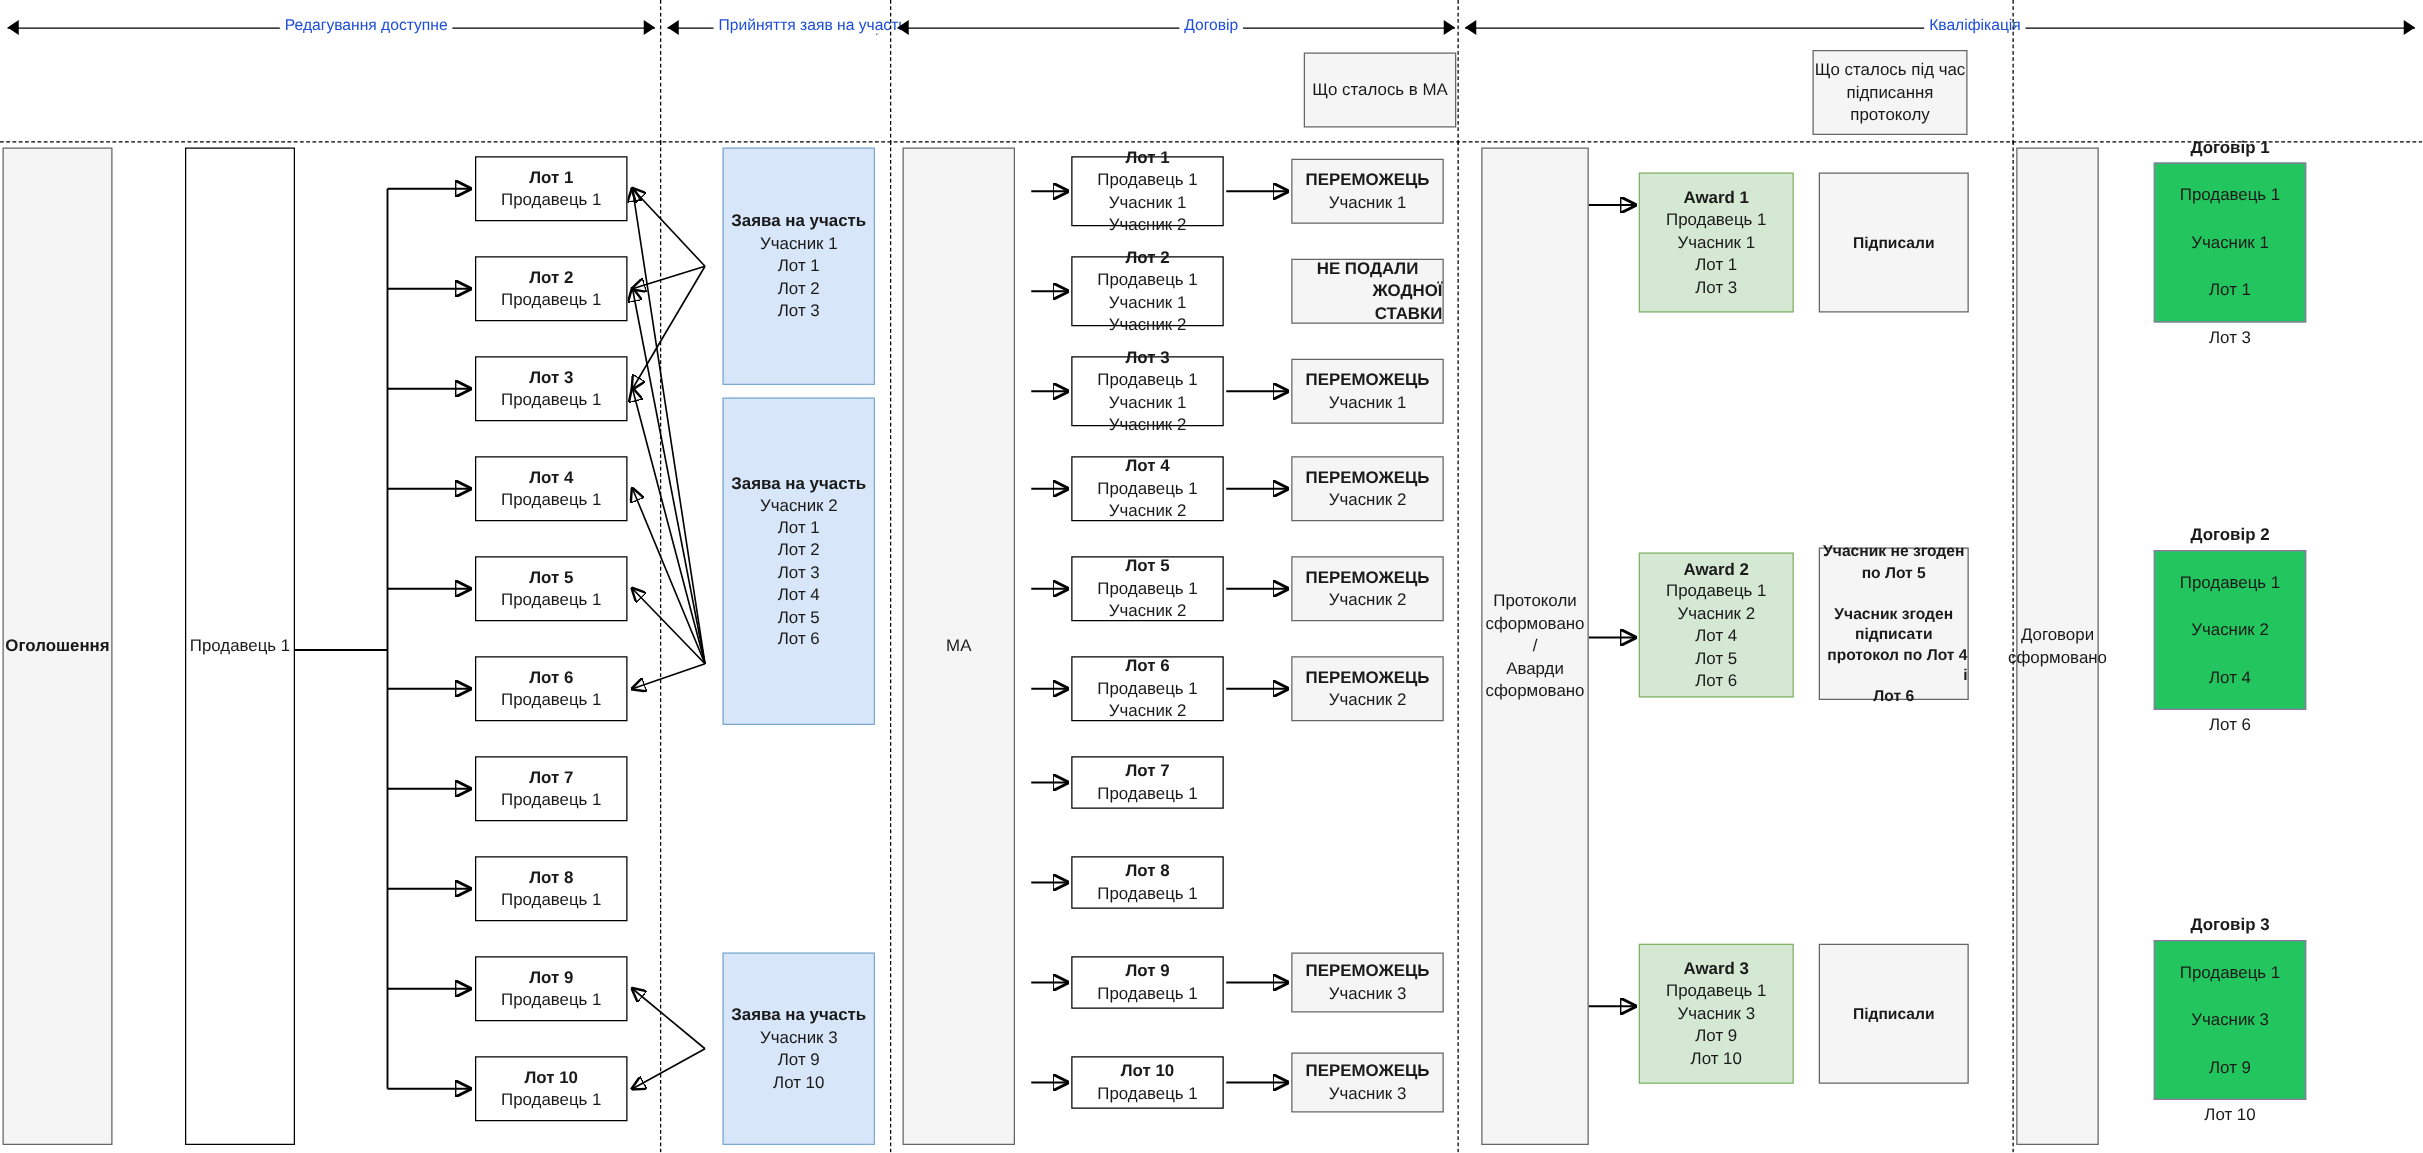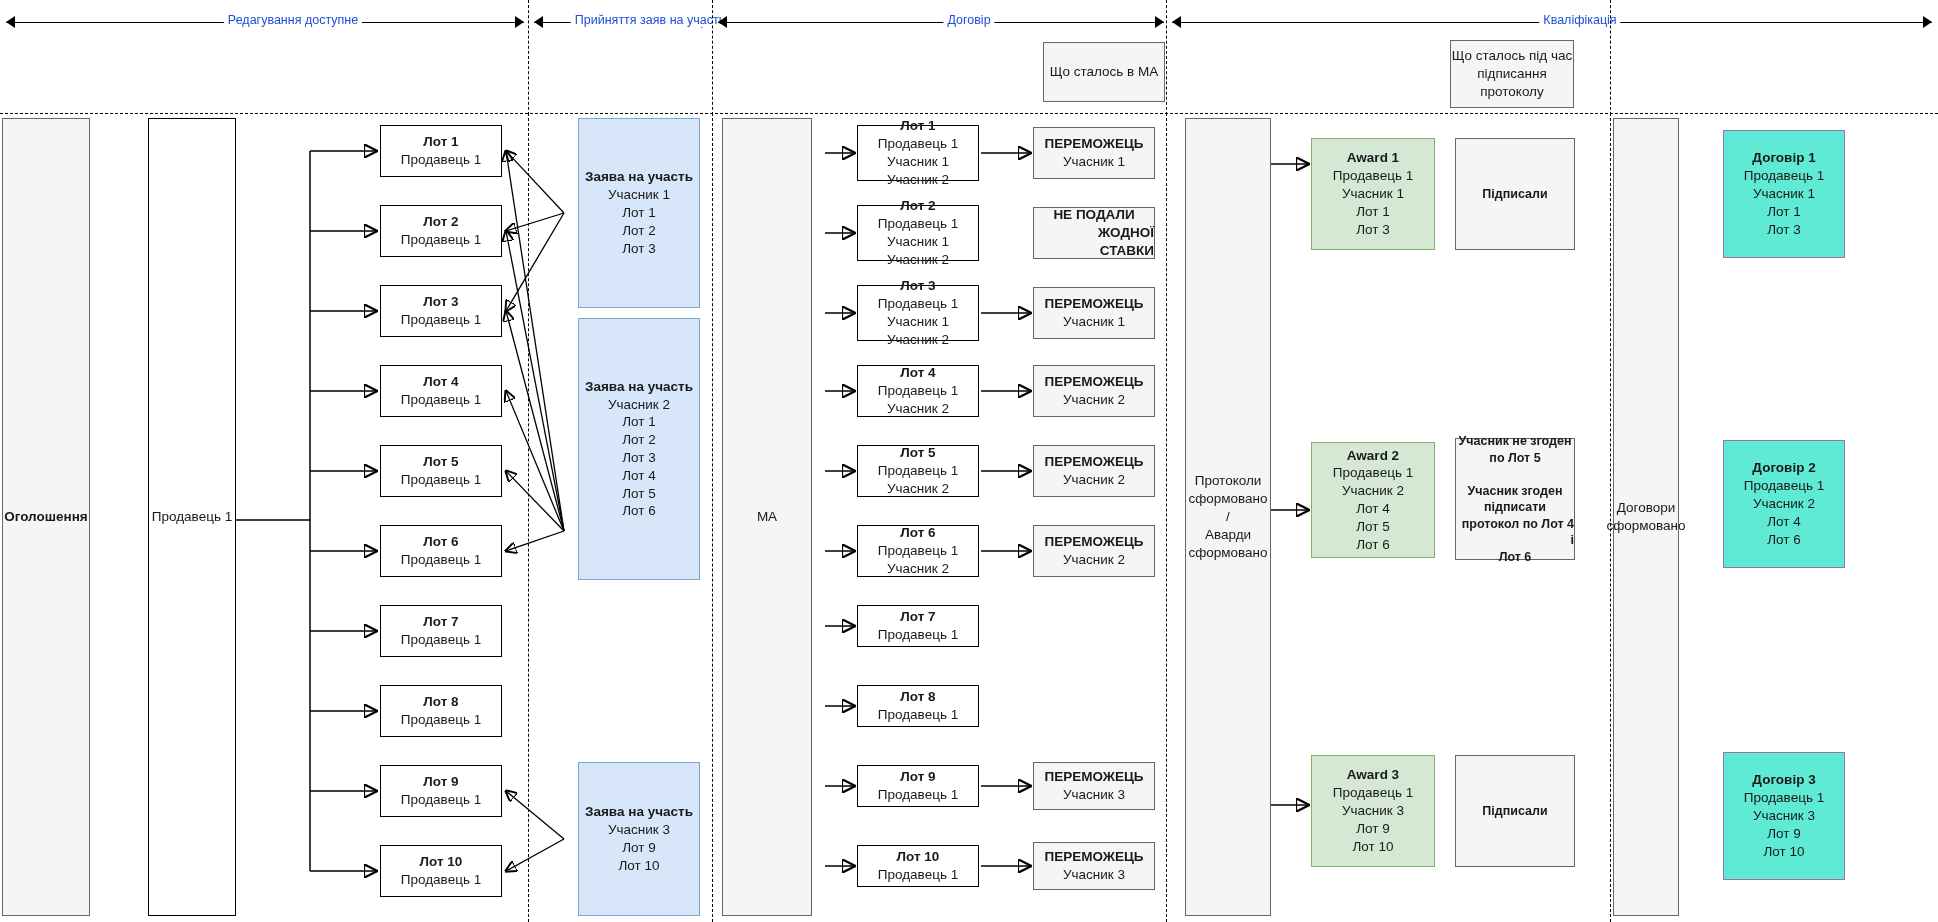--- a/index.html
+++ b/index.html
@@ -12,21 +12,21 @@
     display:flex;flex-direction:column;align-items:center;justify-content:center;
     text-align:right;line-height:1.32;font-size:13.5px;color:#1a1a1a;
   }
   .box .t{font-weight:bold;}
   .box .l{font-weight:normal;}
 
   .box-white{background:#ffffff;border:1.6px solid #000000;}
   .box-grey{background:#f5f5f5;border:1.3px solid #666666;}
   .box-blue{background:#d7e6f8;border:1.4px solid #7da7d0;margin-left:12px;}
   .box-green{background:#d5e8d4;border:1.4px solid #82b366;}
-  .box-purple{background:#5eead4;border:1.4px solid #9673a6;}
+  .box-purple{background:#22c55e;border:1.4px solid #9673a6;gap:20px;}
 
   
   .vdash{position:absolute;top:0;width:0;border-left:1.4px dashed #000;}
   .hdash{position:absolute;left:0;width:1938px;height:0;border-top:1.4px dashed #000;}
 
   
   .phase{position:absolute;height:18px;}
   .phase .line{position:absolute;top:9px;left:0;right:0;height:0;border-top:1.2px solid #000;}
   .phase .lbl{
     position:absolute;top:-0.5px;left:50%;transform:translateX(-50%);

